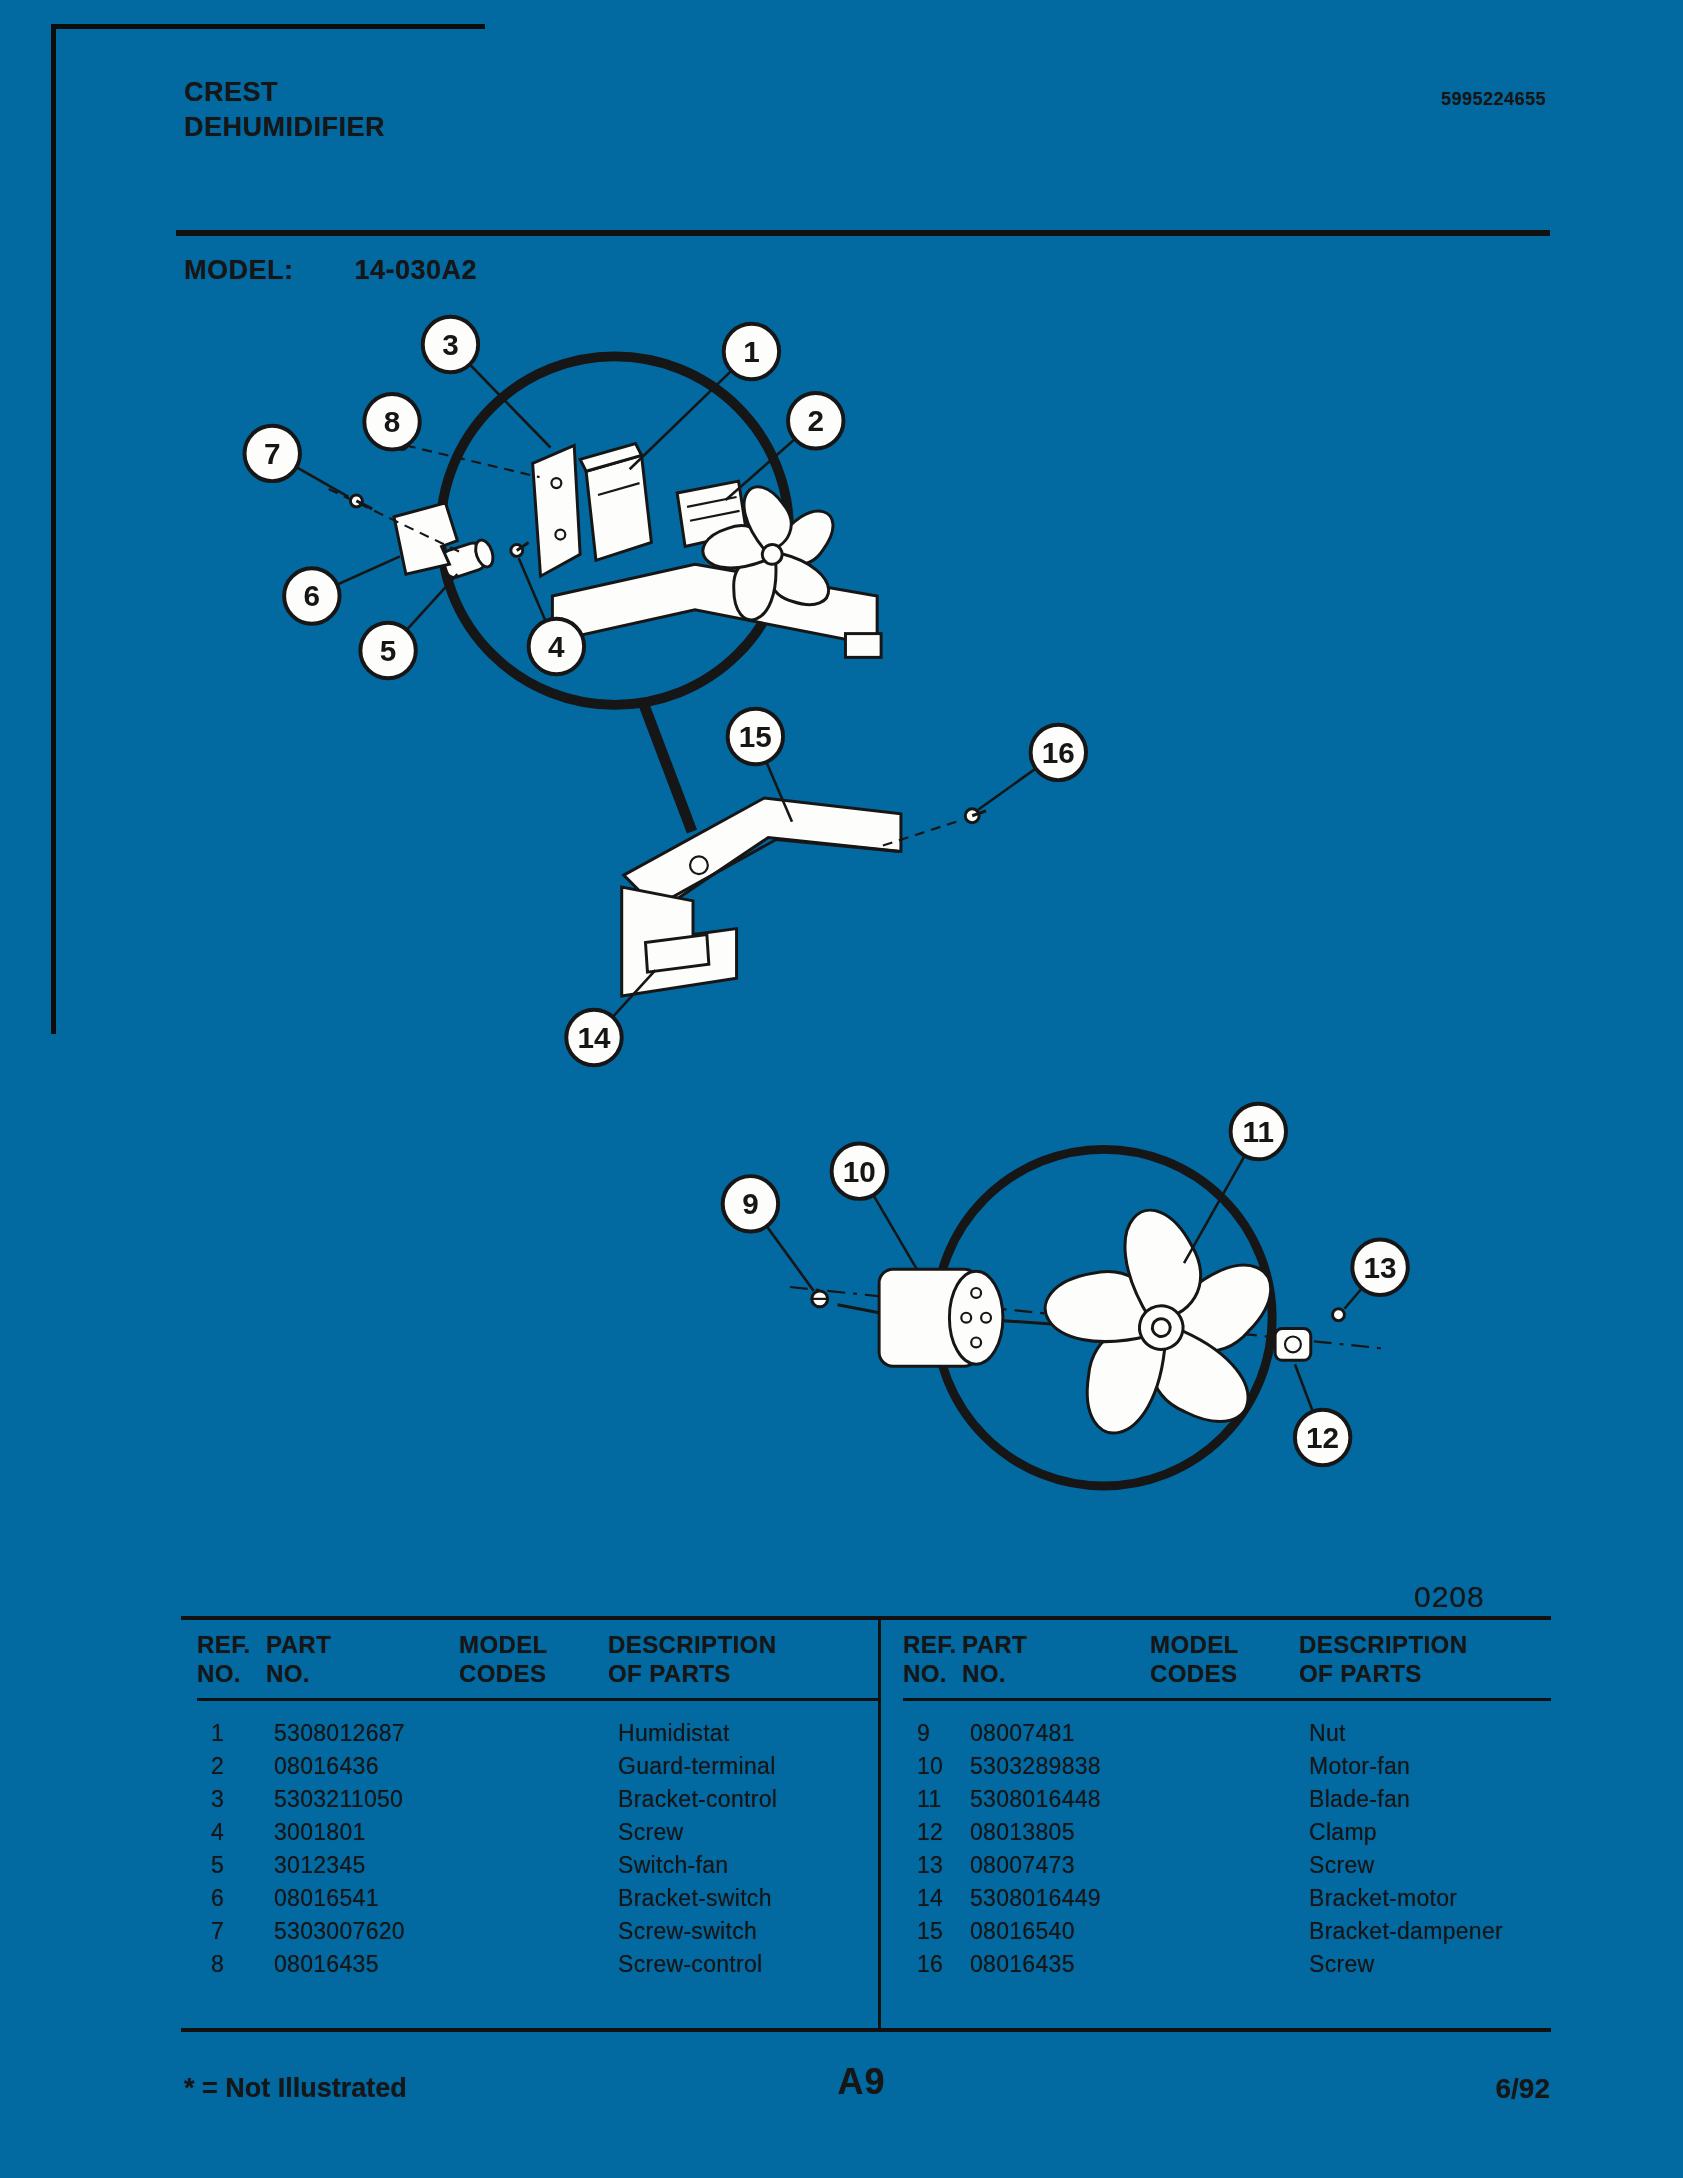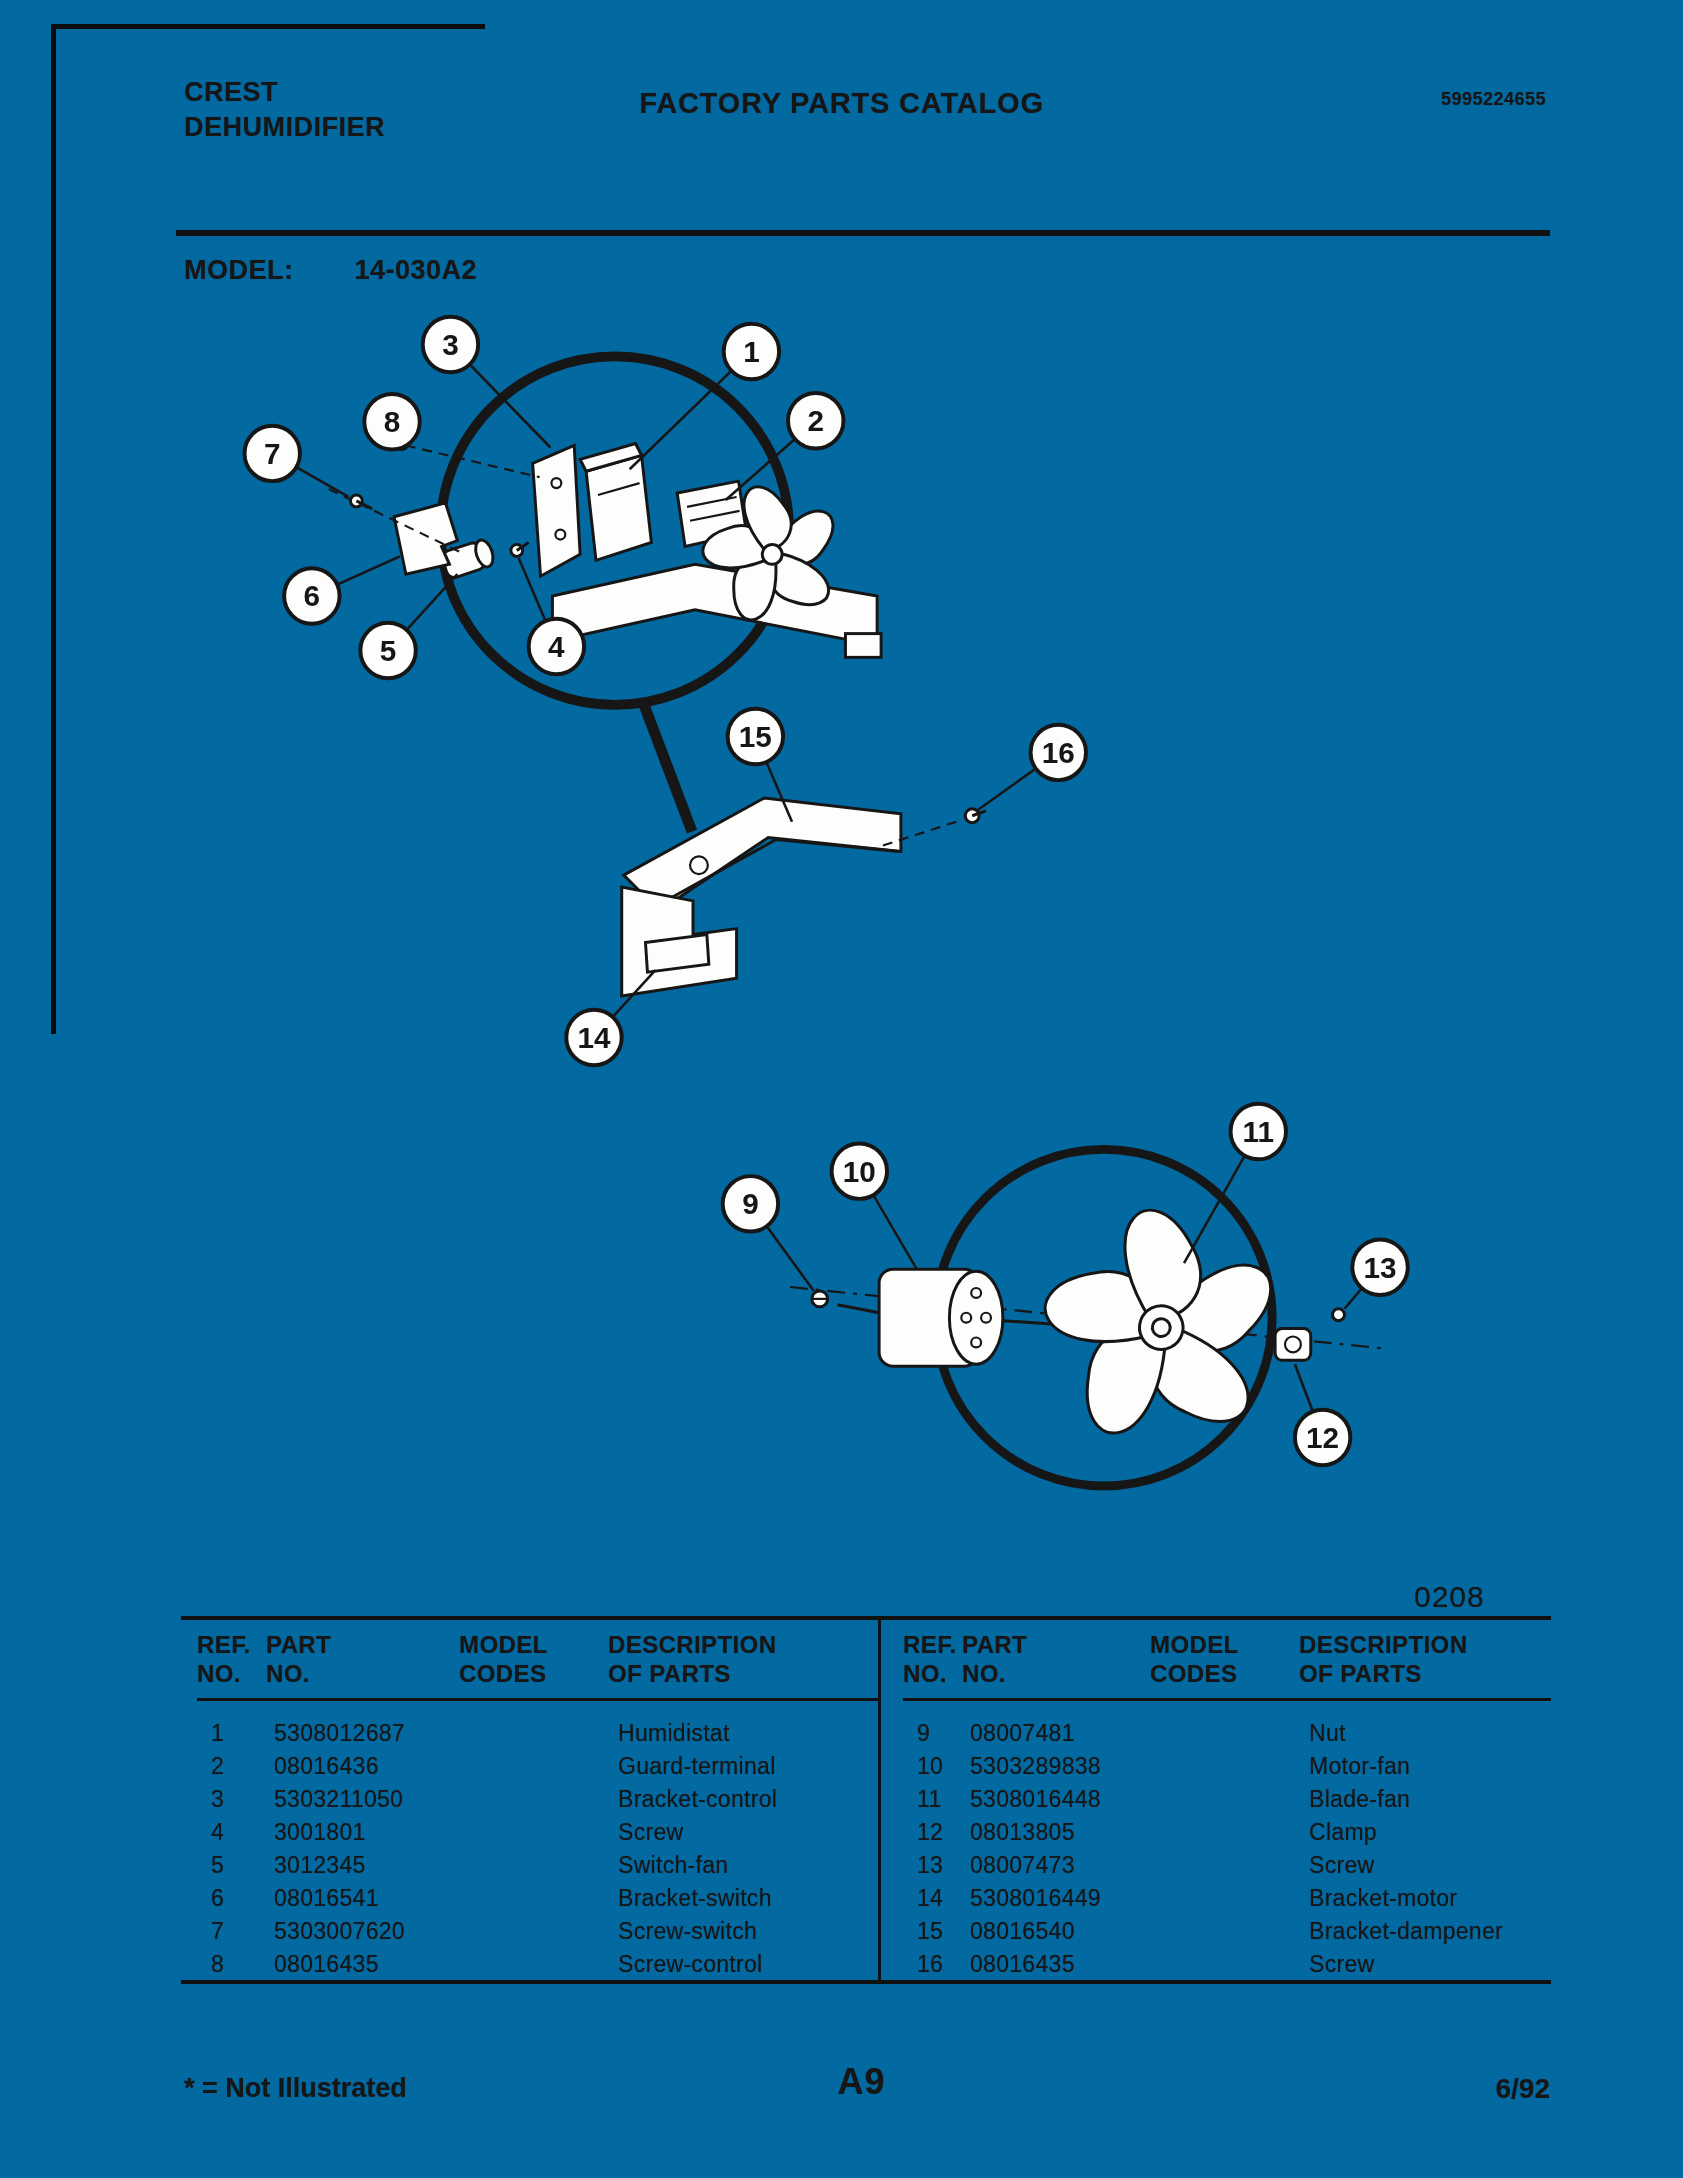--- a/index.html
+++ b/index.html
@@ -29,21 +29,21 @@
   .w3{stroke-width:3;}
   .heavy{stroke-width:10;}
   .petal{stroke:#161616;fill:#fdfdfc;stroke-width:3;}
   .petal-big{stroke:#161616;fill:#fdfdfc;stroke-width:1.8;}
   .leader{stroke:#161616;stroke-width:2.6;}
   .callout-circle{fill:#fdfdfc;stroke:#161616;stroke-width:4;}
   .callout-num{font-family:"Liberation Sans","DejaVu Sans",sans-serif;font-size:30px;font-weight:bold;fill:#161616;text-anchor:middle;}
   .figure-code{position:absolute;left:1414px;top:1580px;font-size:30px;letter-spacing:1px;}
 
   
-  .parts-table{position:absolute;left:181px;top:1616px;width:1370px;height:368px;
+  .parts-table{position:absolute;left:181px;top:1616px;width:1370px;height:416px;
                box-sizing:border-box;border-top:4px solid #111;border-bottom:4px solid #111;
                display:flex;}
   .table-half{box-sizing:border-box;padding-left:16px;}
   .table-half.left{width:700px;flex:none;border-right:3px solid #111;--cols:69px 193px 149px 1fr;}
   .table-half.right{flex:1;padding-left:22px;--cols:59px 188px 149px 1fr;}
   .cols{display:grid;grid-template-columns:var(--cols);}
   .thead{height:78px;box-sizing:content-box;border-bottom:3px solid #111;align-content:center;}
   .th{font-weight:bold;font-size:24px;line-height:29px;letter-spacing:0.4px;}
   .tbody{padding-top:16px;}
   .trow{height:33px;}
@@ -62,21 +62,20 @@
 
 <div class="page">
 
   <div class="edge edge-top"></div>
   <div class="edge edge-left"></div>
 
   <div class="brand txt-fuzz">
     <div>CREST</div>
     <div>DEHUMIDIFIER</div>
   </div>
-  <div class="doc-title txt-fuzz">FACTORY PARTS CATALOG</div>
   <div class="doc-number txt-fuzz">5995224655</div>
 
   <div class="header-rule"></div>
 
   <div class="model-line txt-fuzz">
     <span>MODEL:</span><span class="model-value">14-030A2</span>
   </div>
 
   <svg id="diagram-svg" width="1683" height="1584" viewBox="0 0 1700 1600">
     <defs>

